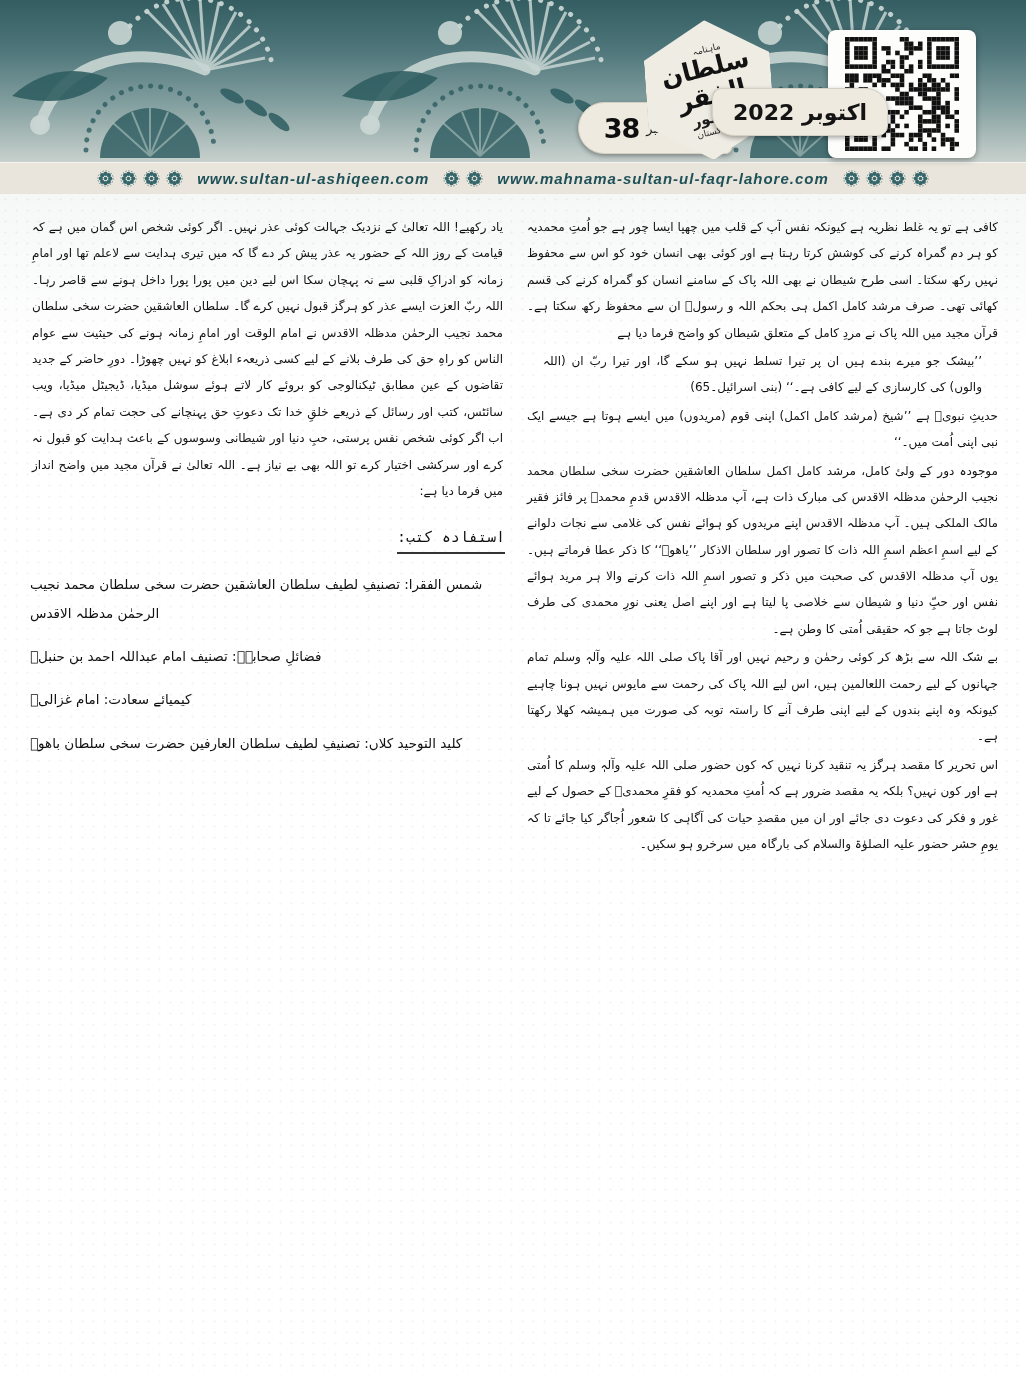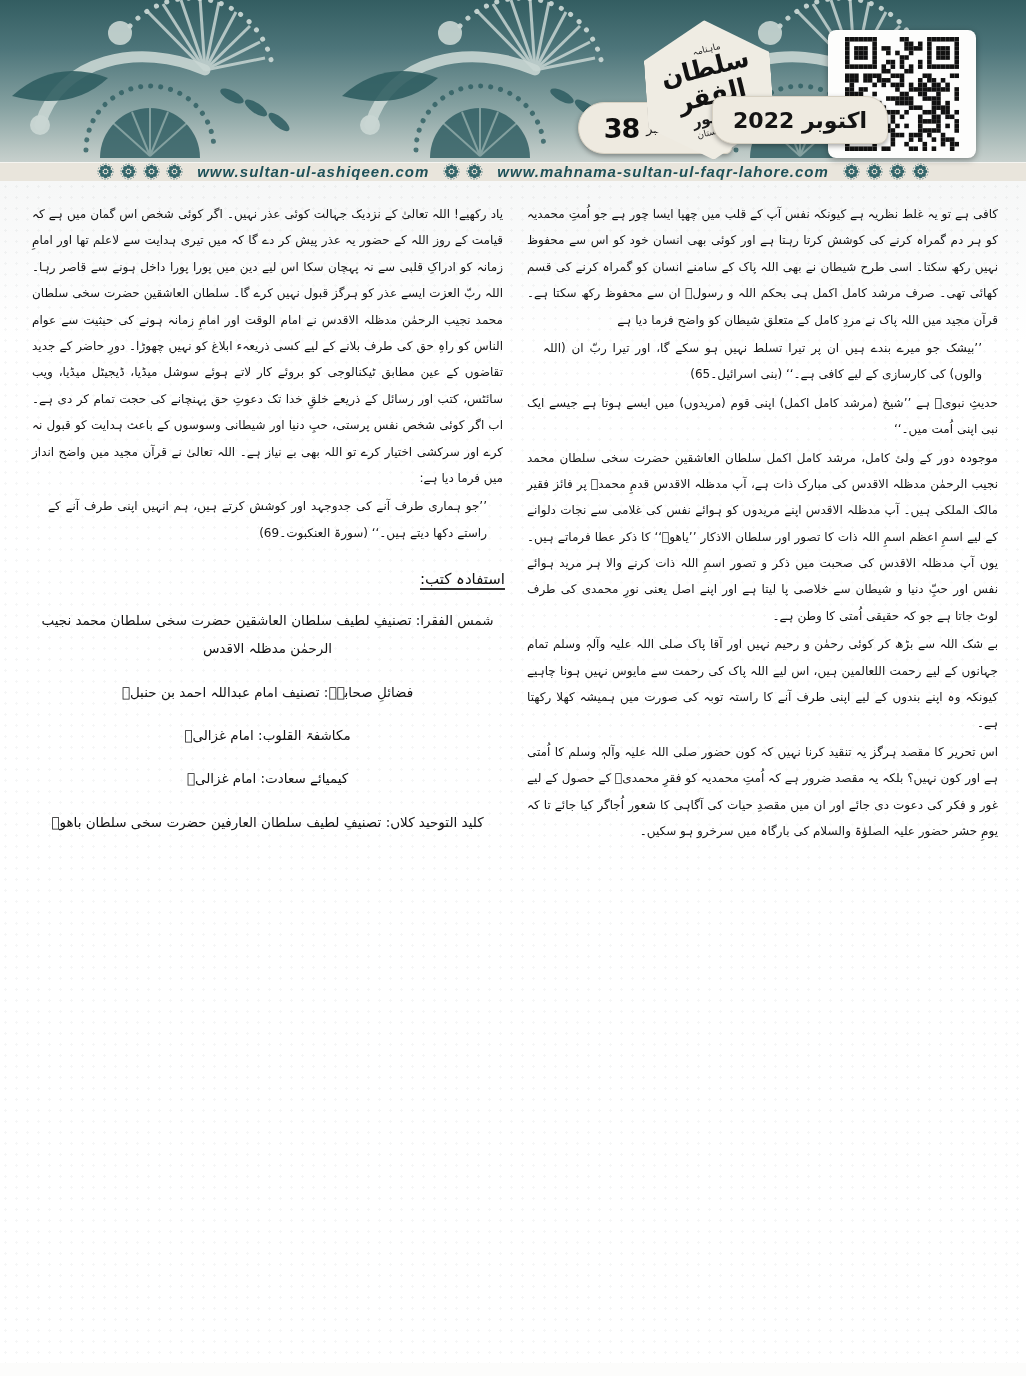--- a/index.html
+++ b/index.html
@@ -25,34 +25,34 @@
     text-align:center;direction:rtl;
   }
   .hex-small{font-size:9px;color:#2a2a2a;transform:rotate(-10deg);}
   .hex-title{font-size:25px;font-weight:bold;color:#121212;transform:rotate(-10deg);line-height:1.1;}
   .hex-city{font-size:15px;font-weight:bold;color:#1c1c1c;transform:rotate(-10deg);}
   .pill{
     position:absolute;background:#eeeae0;border:1px solid #d6d0c2;
     box-shadow:0 2px 5px rgba(0,0,0,.35);
     display:flex;align-items:center;justify-content:center;direction:rtl;
   }
-  .date-pill{left:712px;top:96px;width:174px;height:46px;border-radius:10px 22px 10px 22px;z-index:4;gap:8px;}
+  .date-pill{left:712px;top:88px;width:174px;height:46px;border-radius:10px 22px 10px 22px;z-index:4;gap:8px;}
   .date-pill .date-text{font-size:22px;font-weight:bold;color:#141414;}
   .page-pill{left:578px;top:102px;width:132px;height:50px;border-radius:26px 6px 6px 26px;z-index:1;gap:7px;padding:0 10px;}
   .page-pill .pg-label{font-size:13px;color:#1a1a1a;}
   .page-pill .pg-num{font-size:27px;font-weight:bold;color:#0e0e0e;letter-spacing:-1px;}
   .qr-box{
     position:absolute;left:828px;top:30px;width:148px;height:128px;z-index:3;
     background:#fdfdfc;border-radius:8px;box-shadow:0 2px 6px rgba(0,0,0,.35);
     display:flex;align-items:center;justify-content:center;
   }
   .qr-box svg{width:114px;height:114px;display:block;}
   
   .urlbar{
-    position:relative;height:19px;background:#e9e5dc;z-index:1;
+    position:relative;height:32px;background:#e9e5dc;z-index:1;
     display:flex;align-items:center;justify-content:center;gap:14px;
     box-shadow:inset 0 1px 0 rgba(255,255,255,.6);
   }
   .site-text{
     font-family:"Liberation Sans",sans-serif;font-style:italic;font-weight:bold;
     font-size:15px;letter-spacing:1px;color:#1f5158;white-space:nowrap;
   }
   .flower{display:inline-flex;width:17px;height:17px;}
   .fl-group{display:inline-flex;gap:6px;align-items:center;}
   
@@ -64,25 +64,25 @@
     display:flex;direction:rtl;gap:20px;overflow:hidden;
   }
   .col{flex:1;direction:rtl;overflow:hidden;}
   .para{
     margin:2px;font-size:12px;line-height:2.2;text-align:justify;text-justify:inter-word;
     color:#141414;
   }
   .para.quote{padding:0 16px;}
   .refs-heading{
     display:inline-block;margin:22px 0 16px 0;font-size:15px;font-weight:normal;
-    color:#111;border-bottom:2px solid #333;
+    color:#111;border-bottom:2px solid #333;padding-bottom:5px;font-family:Liberation Mono, monospace;
   }
   .refs{margin:0;padding:0;}
   .ref-item{
-    font-size:13.5px;line-height:2.1;color:#101010;margin-bottom:15px;text-align:center;
+    font-size:13.5px;line-height:2.1;color:#101010;margin-bottom:15px;text-align:left;
   }
 </style>
 </head>
 <body>
 
 <div class="page">
 
   <header class="masthead">
     <svg class="ornaments" viewBox="0 0 1026 162" aria-hidden="true">
       <defs>
@@ -634,26 +634,24 @@
         <p class="para quote">’’بیشک جو میرے بندے ہیں ان پر تیرا تسلط نہیں ہو سکے گا، اور تیرا ربّ ان (اللہ والوں) کی کارسازی کے لیے کافی ہے۔‘‘ (بنی اسرائیل۔65)</p>
         <p class="para normal">حدیثِ نبویؐ ہے ’’شیخ (مرشد کامل اکمل) اپنی قوم (مریدوں) میں ایسے ہوتا ہے جیسے ایک نبی اپنی اُمت میں۔‘‘</p>
         <p class="para normal">موجودہ دور کے ولیٔ کامل، مرشد کامل اکمل سلطان العاشقین حضرت سخی سلطان محمد نجیب الرحمٰن مدظلہ الاقدس کی مبارک ذات ہے، آپ مدظلہ الاقدس قدمِ محمدؐ پر فائز فقیر مالک الملکی ہیں۔ آپ مدظلہ الاقدس اپنے مریدوں کو ہوائے نفس کی غلامی سے نجات دلوانے کے لیے اسمِ اعظم اسمِ اللہ ذات کا تصور اور سلطان الاذکار ’’یاھوؒ‘‘ کا ذکر عطا فرماتے ہیں۔ یوں آپ مدظلہ الاقدس کی صحبت میں ذکر و تصور اسمِ اللہ ذات کرنے والا ہر مرید ہوائے نفس اور حبِّ دنیا و شیطان سے خلاصی پا لیتا ہے اور اپنے اصل یعنی نورِ محمدی کی طرف لوٹ جاتا ہے جو کہ حقیقی اُمتی کا وطن ہے۔</p>
         <p class="para normal">بے شک اللہ سے بڑھ کر کوئی رحمٰن و رحیم نہیں اور آقا پاک صلی اللہ علیہ وآلہٖ وسلم تمام جہانوں کے لیے رحمت اللعالمین ہیں، اس لیے اللہ پاک کی رحمت سے مایوس نہیں ہونا چاہیے کیونکہ وہ اپنے بندوں کے لیے اپنی طرف آنے کا راستہ توبہ کی صورت میں ہمیشہ کھلا رکھتا ہے۔</p>
         <p class="para normal">اس تحریر کا مقصد ہرگز یہ تنقید کرنا نہیں کہ کون حضور صلی اللہ علیہ وآلہٖ وسلم کا اُمتی ہے اور کون نہیں؟ بلکہ یہ مقصد ضرور ہے کہ اُمتِ محمدیہ کو فقرِ محمدیؐ کے حصول کے لیے غور و فکر کی دعوت دی جائے اور ان میں مقصدِ حیات کی آگاہی کا شعور اُجاگر کیا جائے تا کہ یومِ حشر حضور علیہ الصلوٰۃ والسلام کی بارگاہ میں سرخرو ہو سکیں۔</p>
       </section>
 
     <section class="col col-left">
       <div>
           <p class="para normal">یاد رکھیے! اللہ تعالیٰ کے نزدیک جہالت کوئی عذر نہیں۔ اگر کوئی شخص اس گمان میں ہے کہ قیامت کے روز اللہ کے حضور یہ عذر پیش کر دے گا کہ میں تیری ہدایت سے لاعلم تھا اور امامِ زمانہ کو ادراکِ قلبی سے نہ پہچان سکا اس لیے دین میں پورا پورا داخل ہونے سے قاصر رہا۔ اللہ ربّ العزت ایسے عذر کو ہرگز قبول نہیں کرے گا۔ سلطان العاشقین حضرت سخی سلطان محمد نجیب الرحمٰن مدظلہ الاقدس نے امام الوقت اور امامِ زمانہ ہونے کی حیثیت سے عوام الناس کو راہِ حق کی طرف بلانے کے لیے کسی ذریعہء ابلاغ کو نہیں چھوڑا۔ دورِ حاضر کے جدید تقاضوں کے عین مطابق ٹیکنالوجی کو بروئے کار لاتے ہوئے سوشل میڈیا، ڈیجیٹل میڈیا، ویب سائٹس، کتب اور رسائل کے ذریعے خلقِ خدا تک دعوتِ حق پہنچانے کی حجت تمام کر دی ہے۔ اب اگر کوئی شخص نفس پرستی، حبِ دنیا اور شیطانی وسوسوں کے باعث ہدایت کو قبول نہ کرے اور سرکشی اختیار کرے تو اللہ بھی بے نیاز ہے۔ اللہ تعالیٰ نے قرآن مجید میں واضح انداز میں فرما دیا ہے:</p>
-          <p class="para quote">’’جو ہماری طرف آنے کی جدوجہد اور کوشش کرتے ہیں، ہم انہیں اپنی طرف آنے کے راستے دکھا دیتے ہیں۔‘‘ (سورۃ العنکبوت۔69)</p>
         </div>
       <h3 class="refs-heading">استفادہ کتب:</h3>
       <div class="refs">
           <div class="ref-item">شمس الفقرا: تصنیفِ لطیف سلطان العاشقین حضرت سخی سلطان محمد نجیب الرحمٰن مدظلہ الاقدس</div>
           <div class="ref-item">فضائلِ صحابہؓ: تصنیف امام عبداللہ احمد بن حنبلؒ</div>
-          <div class="ref-item">مکاشفۃ القلوب: امام غزالیؒ</div>
           <div class="ref-item">کیمیائے سعادت: امام غزالیؒ</div>
           <div class="ref-item">کلید التوحید کلاں: تصنیفِ لطیف سلطان العارفین حضرت سخی سلطان باھوؒ</div>
         </div>
     </section>
   </main>
 
 </div>
 
 </body></html>

